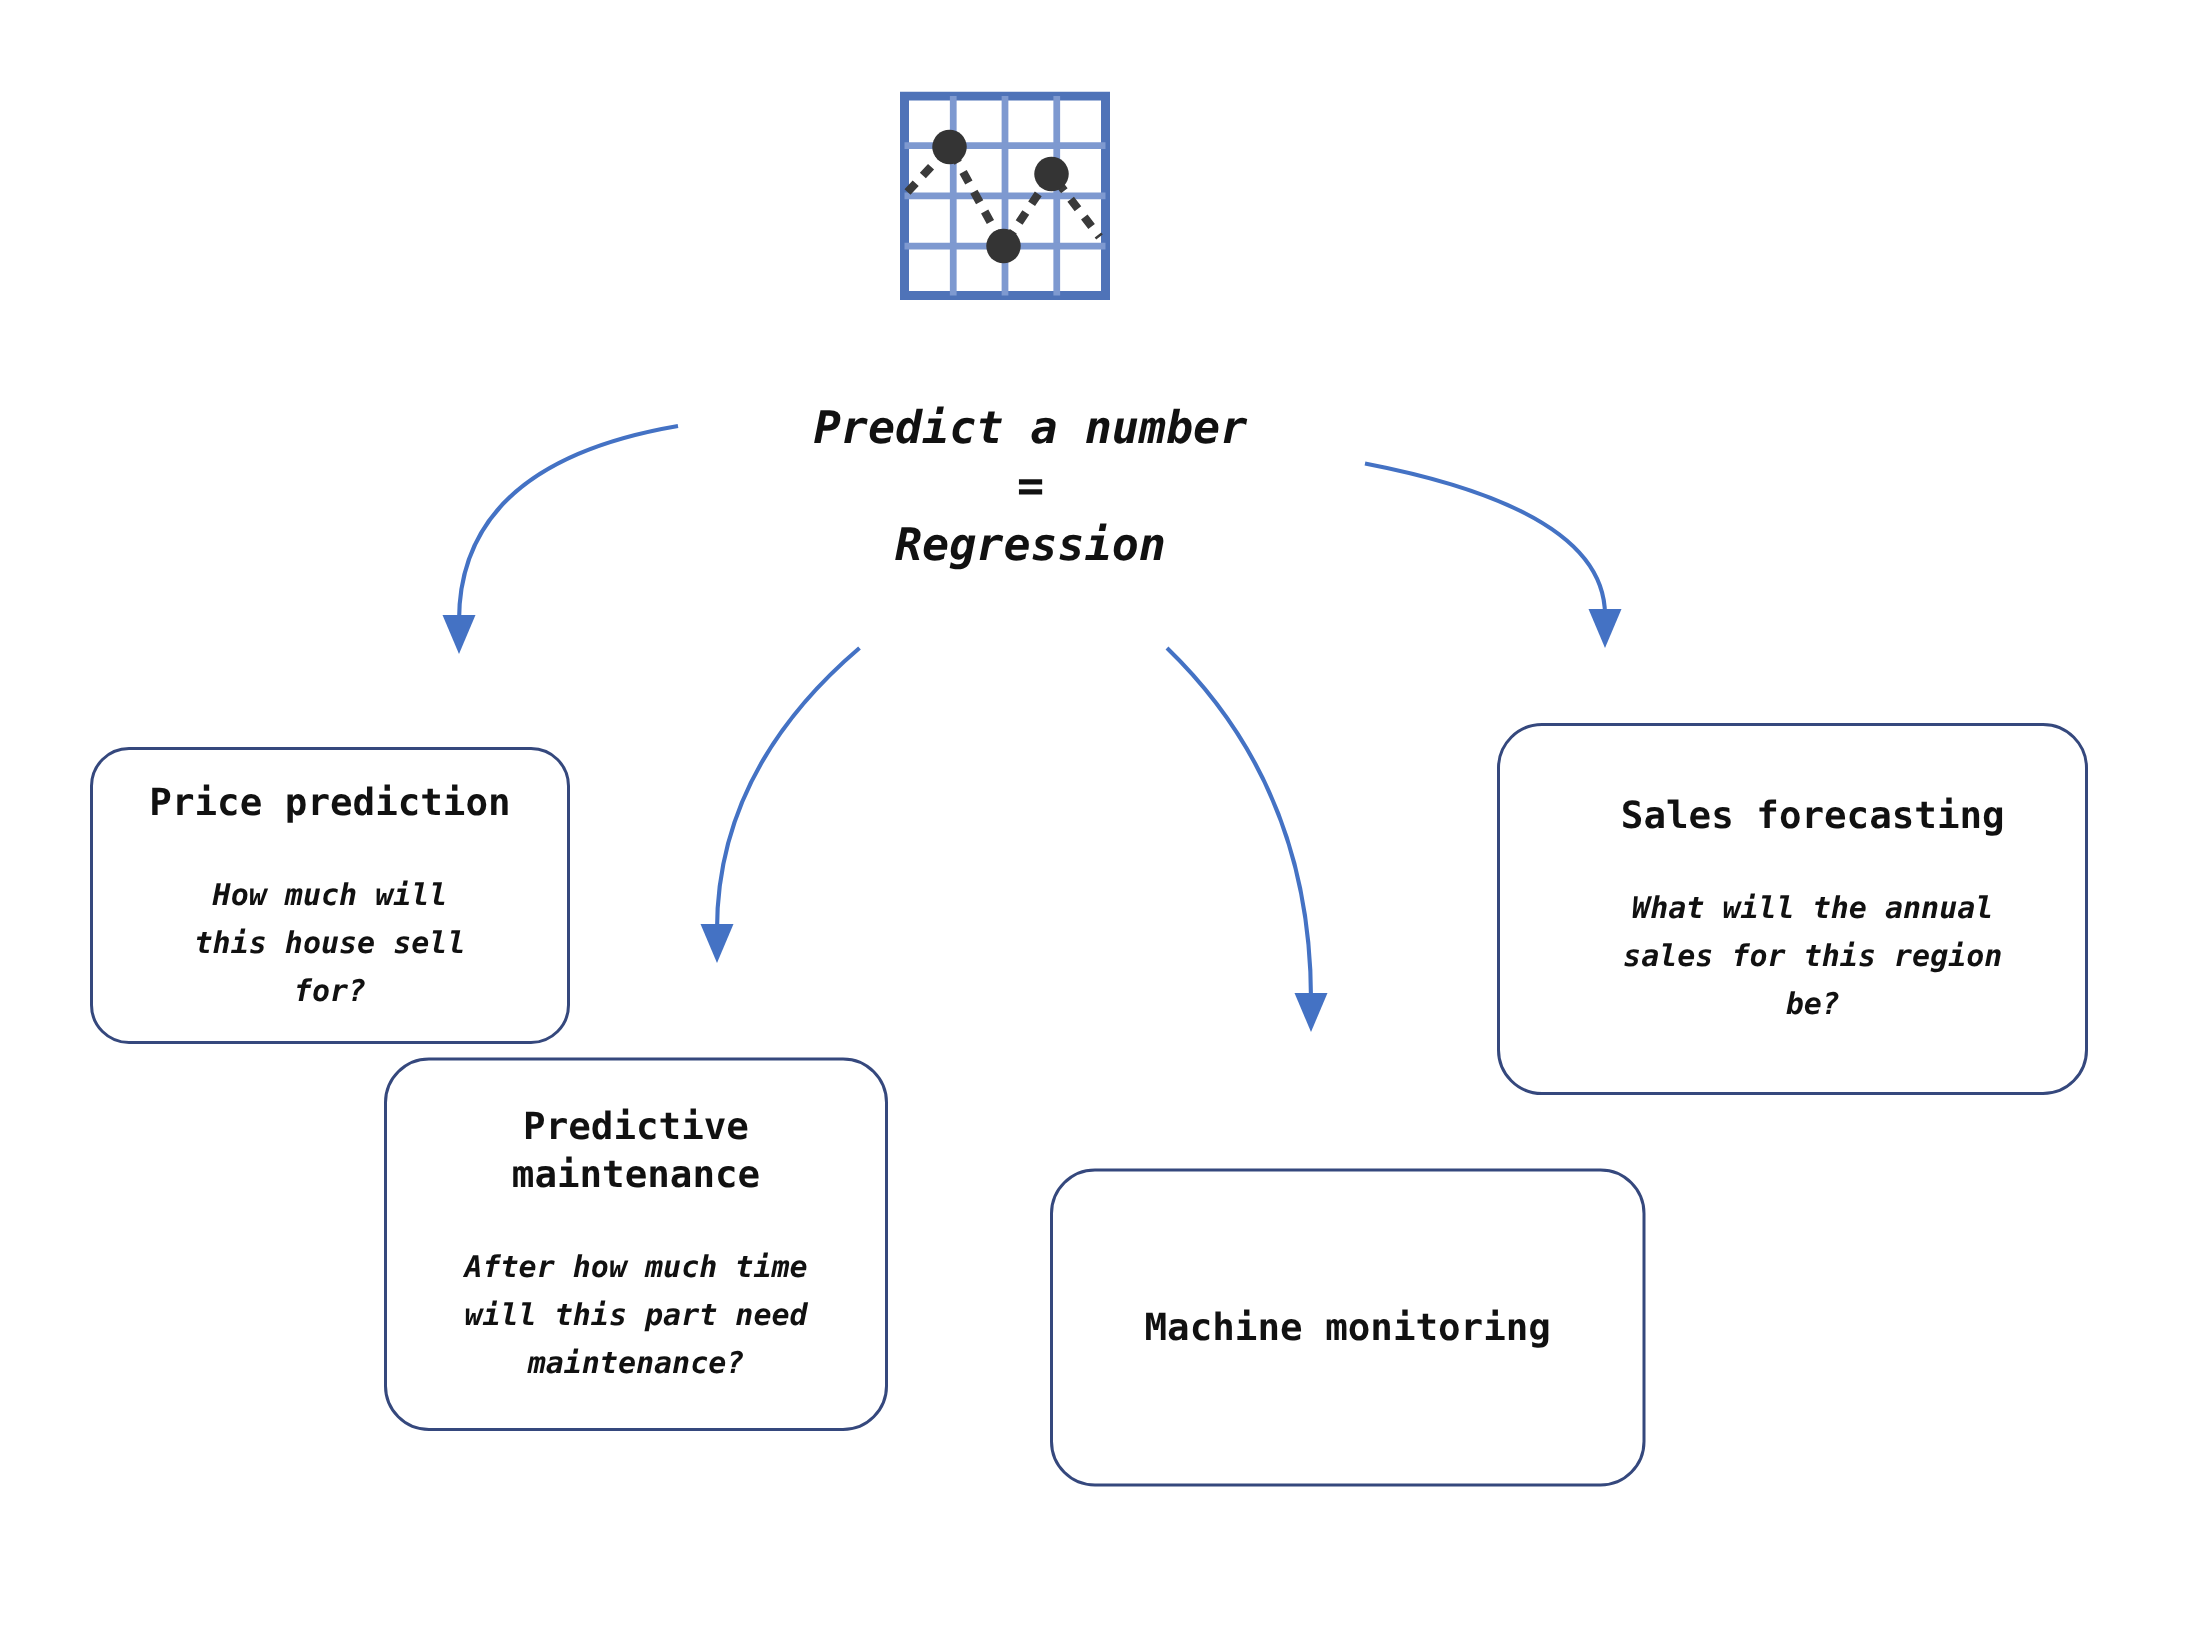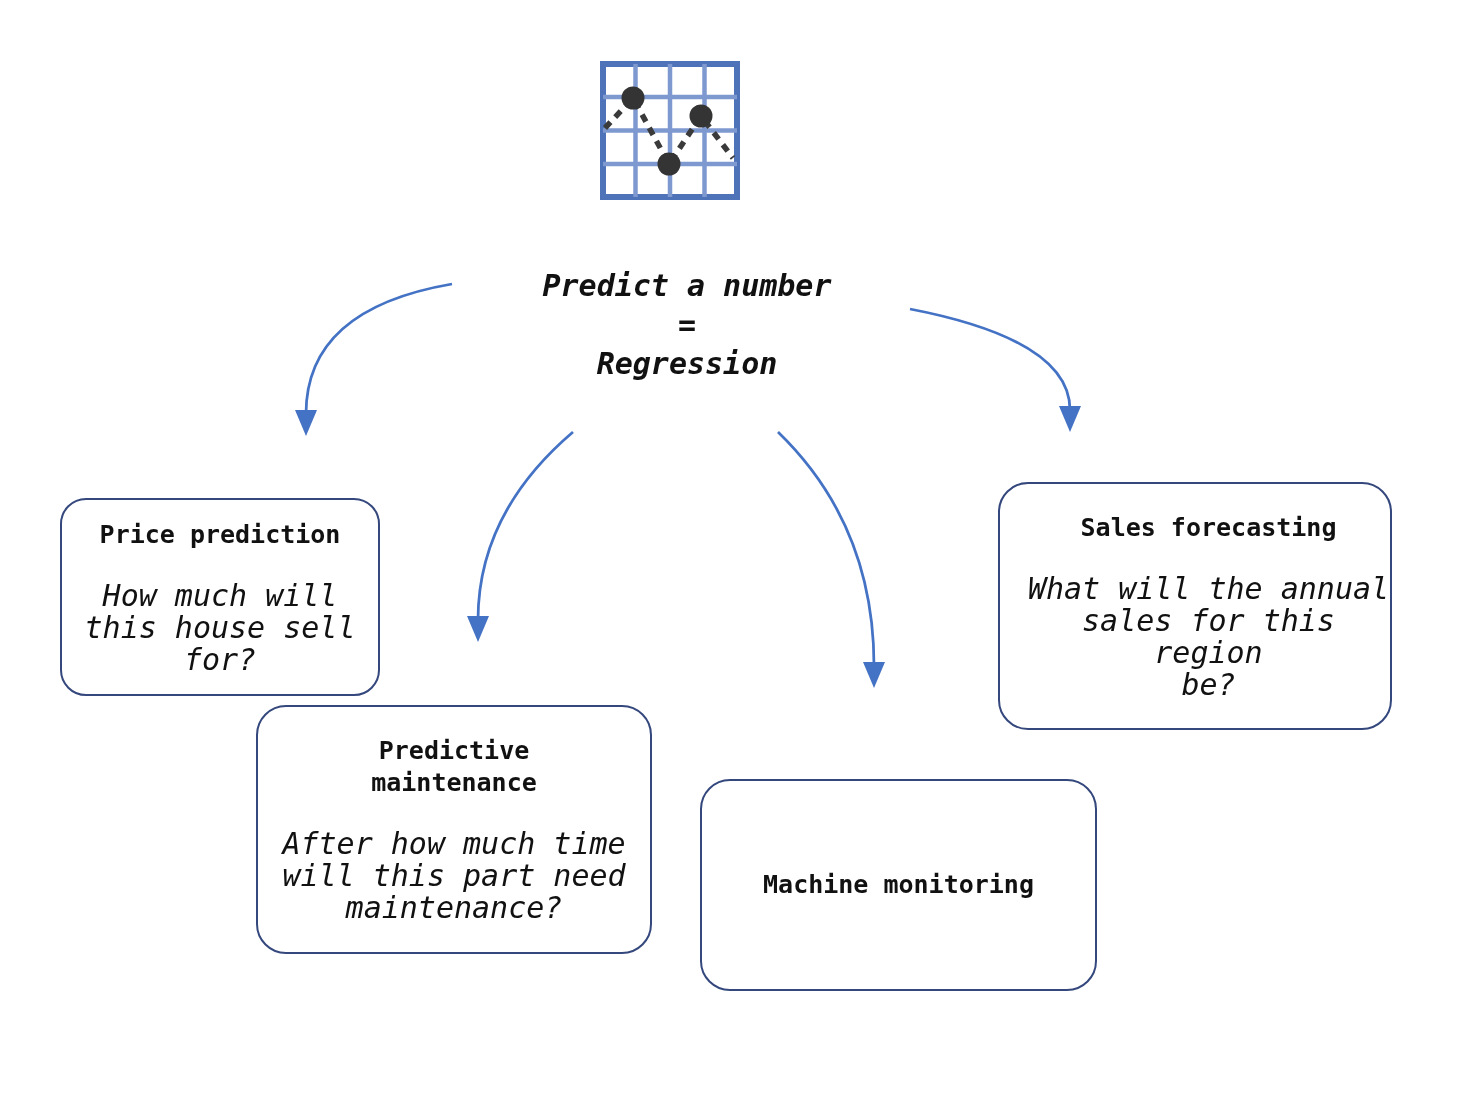--- a/index.html
+++ b/index.html
@@ -47,27 +47,28 @@
     text-align: center;
   }
   .node-heading {
     font-size: 25px;
     line-height: 32px;
     white-space: pre-line;
     font-weight: 600;
   }
   .node-question {
     margin-top: 29px;
-    font-size: 30px;
+    font-size: 20px;
     line-height: 32px;
     font-style: italic;
     white-space: pre-line;
+    font-weight: bold;
   }
   .box-price        { left: 60px;  top: 458px; width: 320px; height: 198px; border-radius: 26px; margin-top: 40px; }
-  .box-maintenance  { left: 256px; top: 705px; width: 396px; height: 249px; border-radius: 30px; }
+  .box-maintenance  { left: 256px; top: 705px; width: 336px; height: 249px; border-radius: 30px; }
   .box-monitoring   { left: 700px; top: 779px; width: 397px; height: 212px; border-radius: 30px; }
   .box-sales        { left: 998px; top: 482px; width: 394px; height: 248px; border-radius: 30px; padding-left: 27px; }
 </style>
 </head>
 <body>
 
 <div class="canvas">
 
   <svg class="chart-icon" viewBox="0 0 140 139">
     <rect x="3" y="3" width="134" height="133" fill="#ffffff" stroke="#4F73B8" stroke-width="6"></rect>

